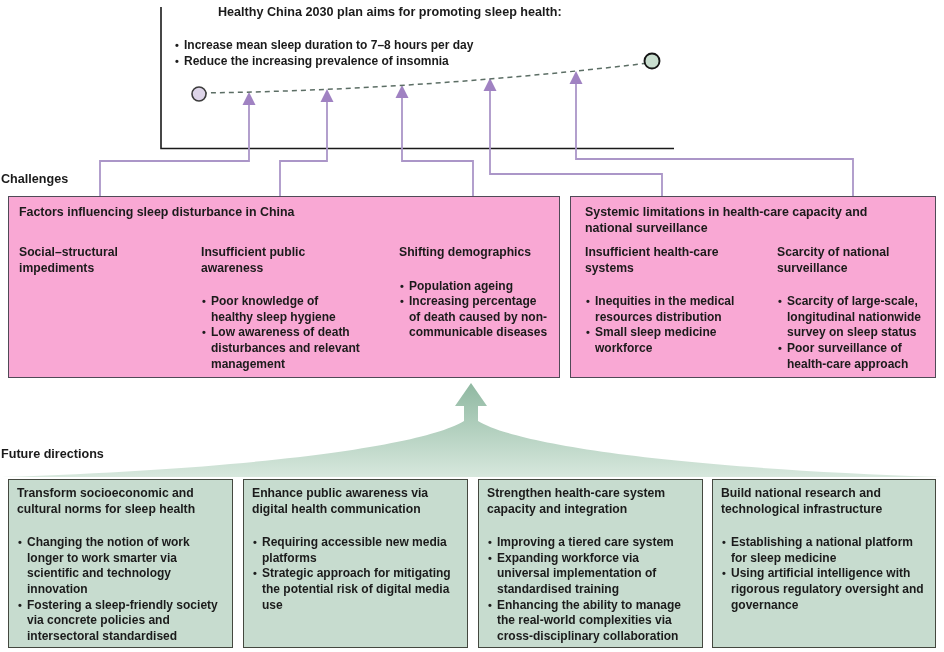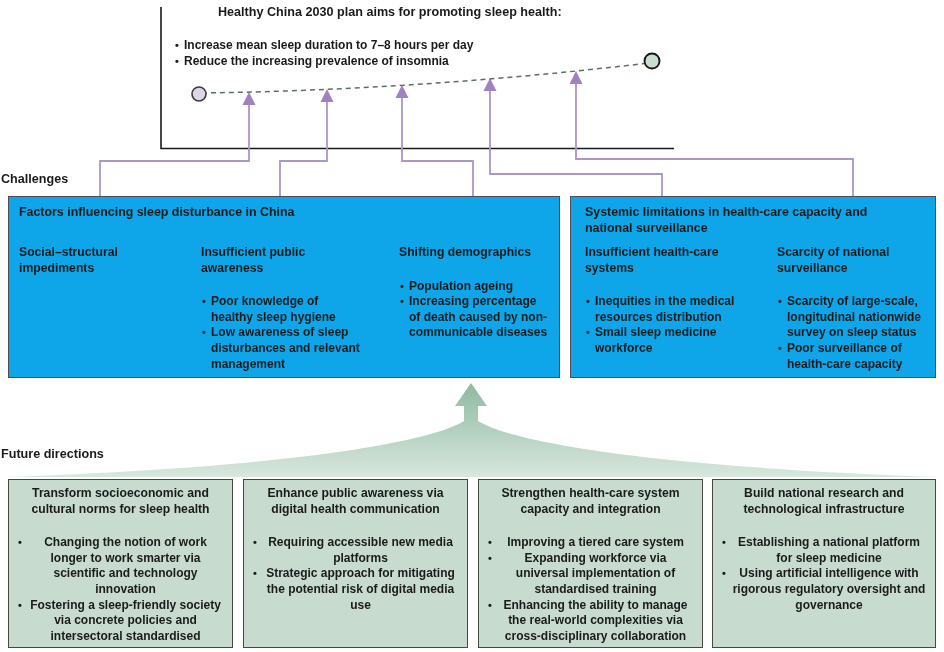--- a/index.html
+++ b/index.html
@@ -10,22 +10,22 @@
   }
   #diagram-svg{position:absolute;left:0;top:0;z-index:0;}
   .abs{position:absolute;}
   .section-label{font-size:12.6px;font-weight:bold;line-height:1.2;}
   
   .goal-title{font-size:12.6px;font-weight:bold;line-height:1.3;margin-left:48px;}
   ul.blist{margin:18px 0 0 0;padding:0;list-style:none;font-size:12px;line-height:1.3;font-weight:bold;}
   ul.blist li{position:relative;padding-left:10px;margin:0;}
   ul.blist li::before{content:"•";position:absolute;left:1px;top:0;font-size:11px;}
   
-  .pbox{position:absolute;background:#0ea5e9;border:1.5px solid #504a57;box-sizing:border-box;z-index:1;}
-  .gbox{position:absolute;background:#c7dccf;border:1.5px solid #44483f;box-sizing:border-box;z-index:1;padding:6px 8px;text-align:center;}
+  .pbox{position:absolute;background:#f9a8d4;border:1.5px solid #504a57;box-sizing:border-box;z-index:1;}
+  .gbox{position:absolute;background:#c7dccf;border:1.5px solid #44483f;box-sizing:border-box;z-index:1;padding:6px 8px;}
   .box-title{position:absolute;font-size:12.4px;font-weight:bold;line-height:1.28;}
   .col{position:absolute;top:48px;}
   .col-hd{font-size:12.2px;font-weight:bold;line-height:1.28;margin-bottom:1px;}
   .gbox .g-title{font-size:12.2px;font-weight:bold;line-height:1.28;margin:0 0 1px 0;}
 </style>
 </head>
 <body>
 
 <div id="figure">
 
@@ -75,21 +75,21 @@
 
   <div class="pbox" style="left:8px;top:196px;width:552px;height:182px">
     <div class="box-title" style="left:10px;top:8px;width:520px">Factors influencing sleep disturbance in China</div>
     <div class="col" style="left:10px;width:128px">
       <div class="col-hd">Social–structural impediments</div>
     </div>
     <div class="col" style="left:192px;width:162px">
       <div class="col-hd">Insufficient public awareness</div>
       <ul class="blist">
           <li>Poor knowledge of healthy sleep hygiene</li>
-          <li>Low awareness of sleep disturbances and relevant management</li>
+          <li>Low awareness of death disturbances and relevant management</li>
         </ul>
     </div>
     <div class="col" style="left:390px;width:152px">
       <div class="col-hd">Shifting demographics</div>
       <ul class="blist">
           <li>Population ageing</li>
           <li>Increasing percentage of death caused by non-communicable diseases</li>
         </ul>
     </div>
   </div>
@@ -100,21 +100,21 @@
       <div class="col-hd">Insufficient health-care systems</div>
       <ul class="blist">
           <li>Inequities in the medical resources distribution</li>
           <li>Small sleep medicine workforce</li>
         </ul>
     </div>
     <div class="col" style="left:206px;width:150px">
       <div class="col-hd">Scarcity of national surveillance</div>
       <ul class="blist">
           <li>Scarcity of large-scale, longitudinal nationwide survey on sleep status</li>
-          <li>Poor surveillance of health-care capacity</li>
+          <li>Poor surveillance of health-care approach</li>
         </ul>
     </div>
   </div>
 
   <div class="gbox" style="left:8px;top:479px;width:225px;height:169px">
     <div class="g-title">Transform socioeconomic and cultural norms for sleep health</div>
     <ul class="blist">
         <li>Changing the notion of work longer to work smarter via scientific and technology innovation</li>
         <li>Fostering a sleep-friendly society via concrete policies and intersectoral standardised</li>
       </ul>

